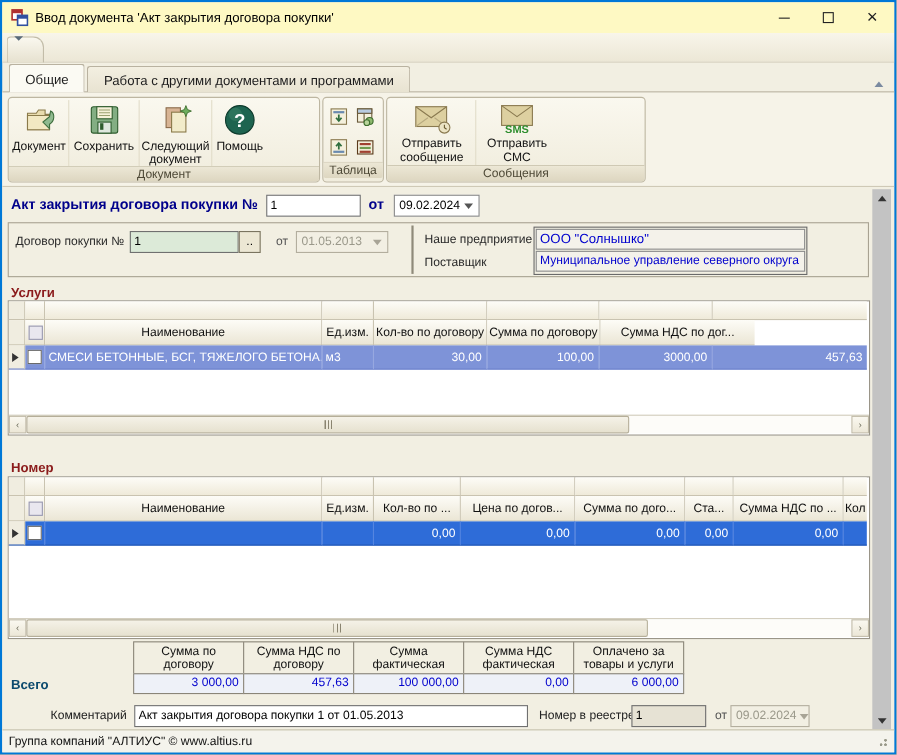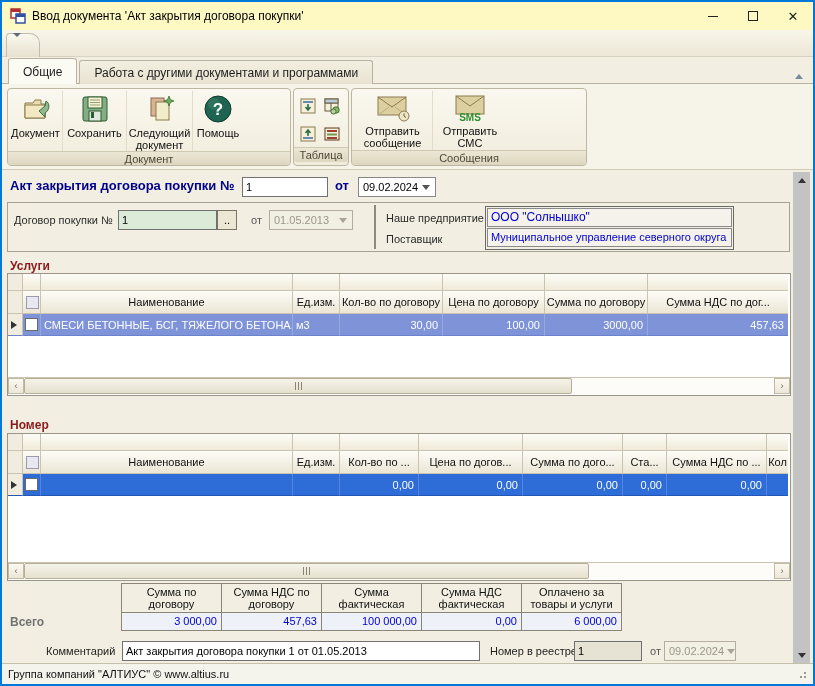--- a/index.html
+++ b/index.html
@@ -86,21 +86,21 @@
   .vscroll{position:absolute;top:2px;right:3px;width:17px;height:491px;background:#c3c3c3;}
   .vs-btn{position:absolute;left:0;width:17px;height:16px;display:flex;align-items:center;justify-content:center;}
   .vchev-up{width:0;height:0;border-left:4px solid transparent;border-right:4px solid transparent;border-bottom:5px solid #333;}
   .vchev-down{width:0;height:0;border-left:4px solid transparent;border-right:4px solid transparent;border-top:5px solid #333;}
 
   
   .totals-wrap{position:absolute;left:120px;top:413px;display:flex;}
   .tot-h{width:101px;margin-left:-1px;border:1px solid #8a8578;background:#f2efe2;font-size:11px;color:#111;text-align:center;height:30px;display:flex;align-items:center;justify-content:center;line-height:12px;padding:0 2px;}
   .totals-vals{position:absolute;left:120px;top:442px;display:flex;}
   .tot-v{width:101px;margin-left:-1px;border:1px solid #8a8578;background:#eef1f8;font-size:11px;color:#0000cd;text-align:right;height:19px;line-height:17px;padding:0 4px;}
-  .vsego{position:absolute;left:8px;top:445px;font-size:12px;font-weight:bold;color:#737373;}
+  .vsego{position:absolute;left:8px;top:445px;font-size:12px;font-weight:bold;color:#0c4a6e;}
 
   
   .flabel{position:absolute;font-size:11px;color:#222;}
   .statusbar{position:absolute;left:0;right:0;bottom:0;height:21px;background:#f4f3ec;border-top:1px solid #c5c0ab;display:flex;align-items:center;padding:0 6px;}
   .status-text{font-size:11px;color:#111;flex:1 1 auto;}
   .resize-grip{width:10px;height:10px;background:
     radial-gradient(circle at 8px 8px,#9a9a8a 1px,transparent 1.5px),
     radial-gradient(circle at 8px 4px,#9a9a8a 1px,transparent 1.5px),
     radial-gradient(circle at 4px 8px,#9a9a8a 1px,transparent 1.5px);}
 </style>
@@ -295,21 +295,20 @@
           <div class="c" style="width:140px;border-right:none;"></div>
       </div>
       <div class="grow ghead">
         <div class="c ind" style="width:15px;"></div>
         <div class="c" style="width:18px;">
             <span class="cb head"></span>
           </div>
         <div class="c" style="width:252px;">Наименование</div>
         <div class="c" style="width:47px;">Ед.изм.</div>
         <div class="c" style="width:103px;">Кол-во по договору</div>
-        <div class="c" style="width:102px;">Цена по договору</div>
         <div class="c" style="width:103px;">Сумма по договору</div>
         <div class="c" style="width:140px;border-right:none;text-align:right;">Сумма НДС по дог...</div>
       </div>
       <div class="grow gdata sel-goods">
         <div class="c ind" style="width:15px;padding:0;">
             <span class="tri-right"></span>
           </div>
         <div class="c" style="width:18px;padding:0;">
             <span class="cb"></span>
           </div>

